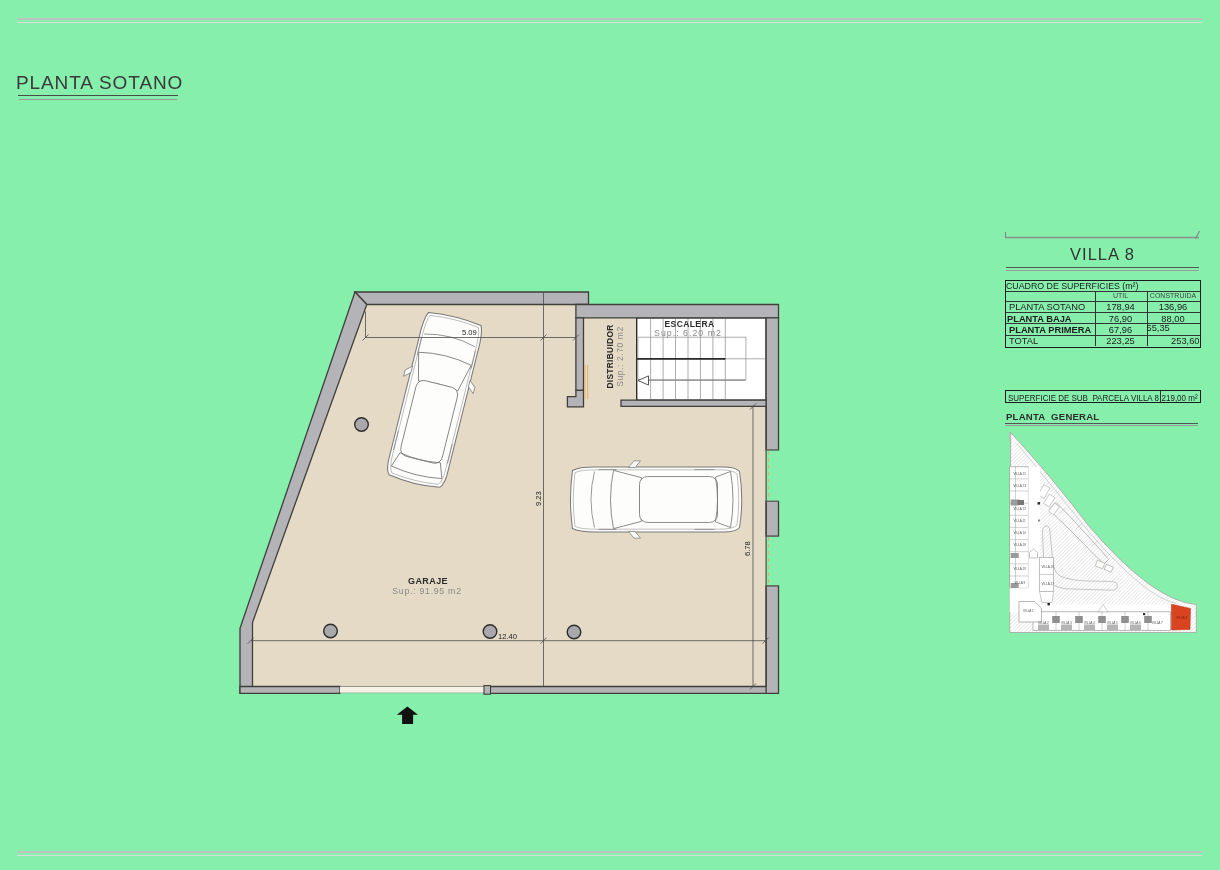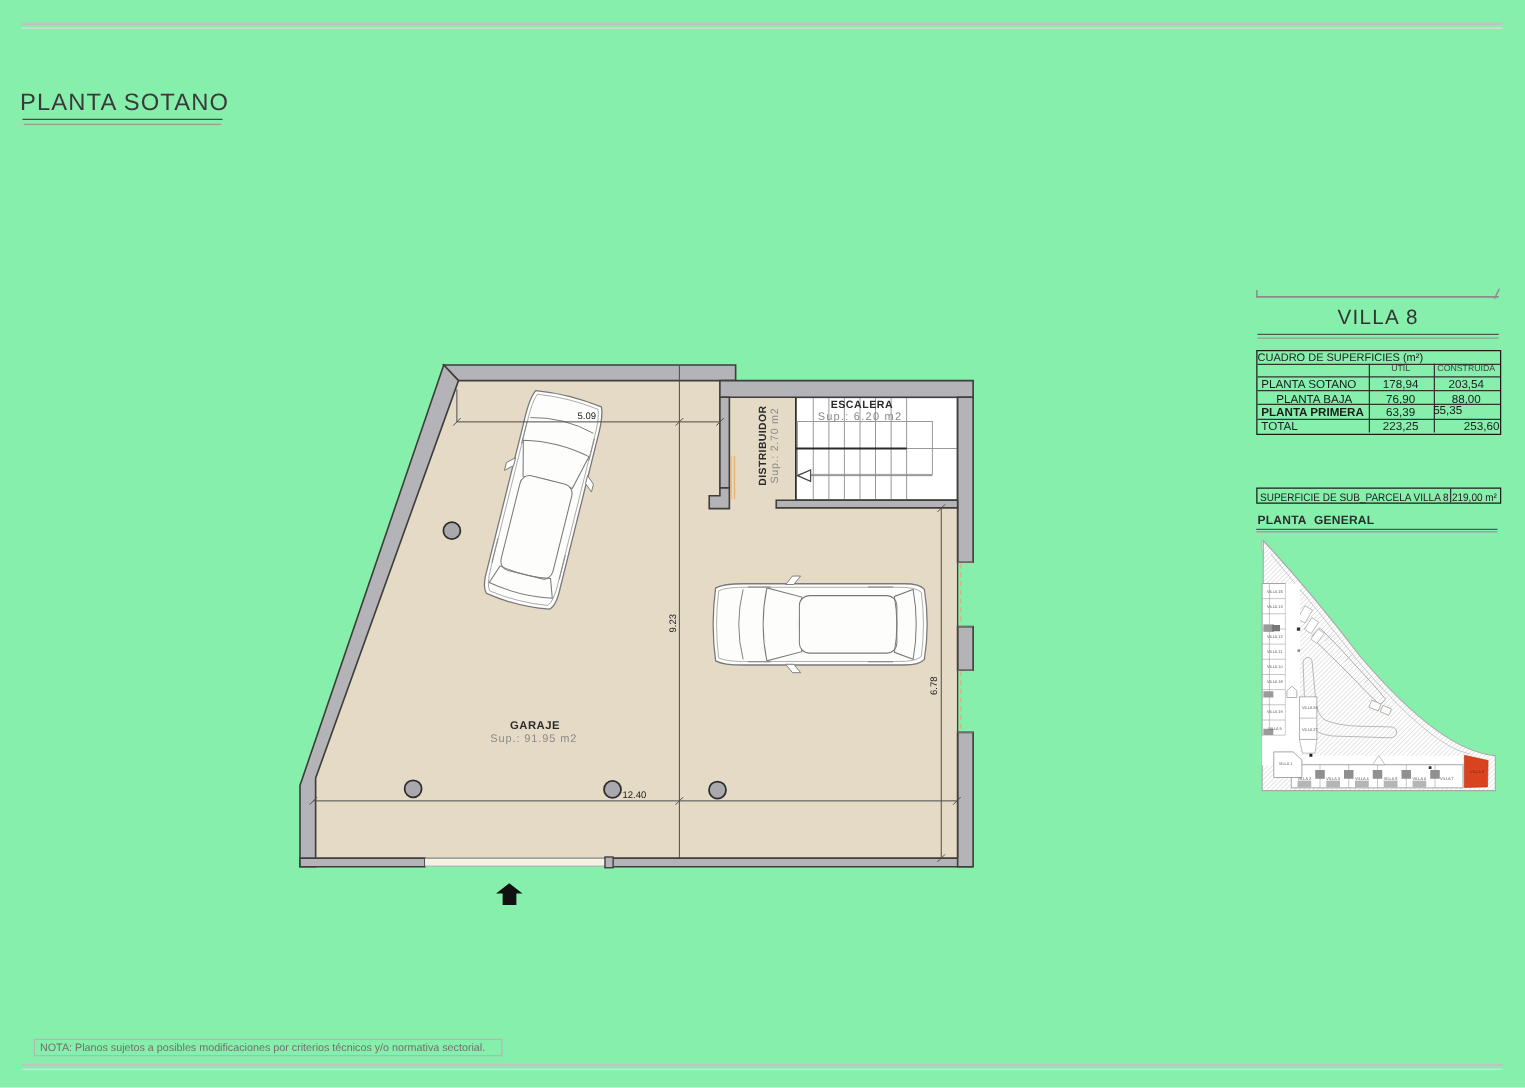--- a/index.html
+++ b/index.html
@@ -192,30 +192,30 @@
 
   <div class="abs" style="left:88.5px;top:10.8px;width:1px;height:55.2px;background:#333;"></div>
   <div class="abs" style="left:140.5px;top:10.8px;width:1px;height:55.2px;background:#333;"></div>
 
   <div class="abs" style="left:88.5px;top:11.5px;width:52px;text-align:center;font-size:7px;color:#444;">UTIL</div>
   <div class="abs" style="left:140.5px;top:11.5px;width:53px;text-align:center;font-size:7px;color:#444;">CONSTRUIDA</div>
   <div class="abs" style="left:0;top:20.3px;width:100%;height:1px;background:#333;"></div>
 
   <div class="abs" style="left:3px;top:21.8px;">PLANTA SOTANO</div>
   <div class="abs" style="left:88.5px;top:21.8px;width:52px;text-align:center;">178,94</div>
-  <div class="abs" style="left:140.5px;top:21.8px;width:53px;text-align:center;">203,54</div>
+  <div class="abs" style="left:140.5px;top:21.8px;width:53px;text-align:center;">136,96</div>
   <div class="abs" style="left:0;top:31.7px;width:100%;height:1px;background:#333;"></div>
 
-  <div class="abs" style="left:15px;top:33px;">PLANTA BAJA</div>
+  <div class="abs" style="left:1px;top:33px;font-weight:bold;">PLANTA BAJA</div>
   <div class="abs" style="left:88.5px;top:33px;width:52px;text-align:center;">76,90</div>
   <div class="abs" style="left:140.5px;top:33px;width:53px;text-align:center;">88,00</div>
   <div class="abs" style="left:0;top:42.9px;width:100%;height:1px;background:#333;"></div>
 
   <div class="abs" style="left:3px;top:44.2px;font-weight:bold;">PLANTA PRIMERA</div>
-  <div class="abs" style="left:88.5px;top:44.2px;width:52px;text-align:center;">63,39</div>
+  <div class="abs" style="left:88.5px;top:44.2px;width:52px;text-align:center;">67,96</div>
   <div class="abs" style="left:140.5px;top:42px;width:53px;">55,35</div>
   <div class="abs" style="left:0;top:54.1px;width:100%;height:1px;background:#333;"></div>
 
   <div class="abs" style="left:3px;top:55.4px;">TOTAL</div>
   <div class="abs" style="left:88.5px;top:55.4px;width:52px;text-align:center;">223,25</div>
   <div class="abs" style="left:140.5px;top:55.4px;width:53px;text-align:right;">253,60</div>
 </div>
 
 
 <div class="abs" style="left:1005px;top:390.3px;width:193.5px;height:11px;border:1.4px solid #1c1c1c;font-size:8.7px;color:#1c1c1c;">
@@ -340,18 +340,17 @@
     <text x="84" y="196">VILLA 4</text>
     <text x="107" y="196">VILLA 5</text>
     <text x="130" y="196">VILLA 6</text>
     <text x="152" y="196">VILLA 7</text>
   </g>
 
   <polygon points="171.5,176.2 190.5,180.4 190,201.5 171.5,202" fill="#d9431f" stroke="#b53215" stroke-width="0.5"></polygon>
   <text x="176" y="190.5" font-size="3.2" fill="#842410" font-family="Liberation Sans,sans-serif">VILLA 8</text>
 </svg>
 
-<div class="abs" style="left:27px;top:831px;width:375px;height:13.5px;border:1px solid #b5b5b5;font-size:8.6px;color:#707070;line-height:13.5px;padding-left:4px;box-sizing:border-box;white-space:nowrap;">NOTA: Planos sujetos a posibles modificaciones por criterios técnicos y/o normativa sectorial.</div>
 
 <div class="abs" style="left:17px;top:850.5px;width:1185px;height:2px;background:#c2c2c2;"></div>
 <div class="abs" style="left:17px;top:854.5px;width:1185px;height:1px;background:#dcdcdc;"></div>
 
 </div>
 
 </body></html>

